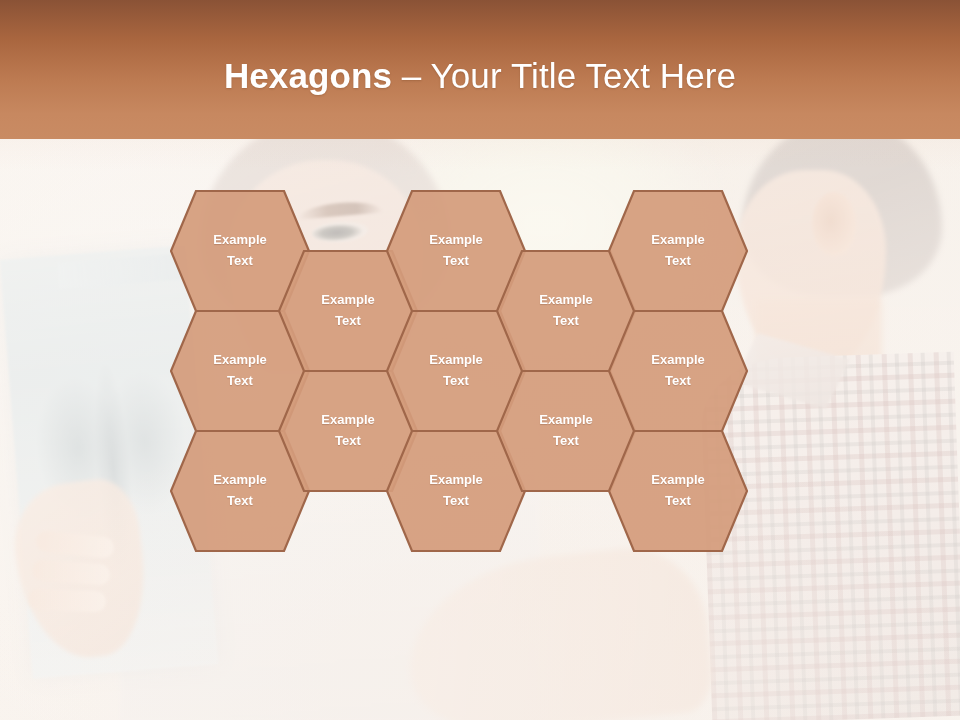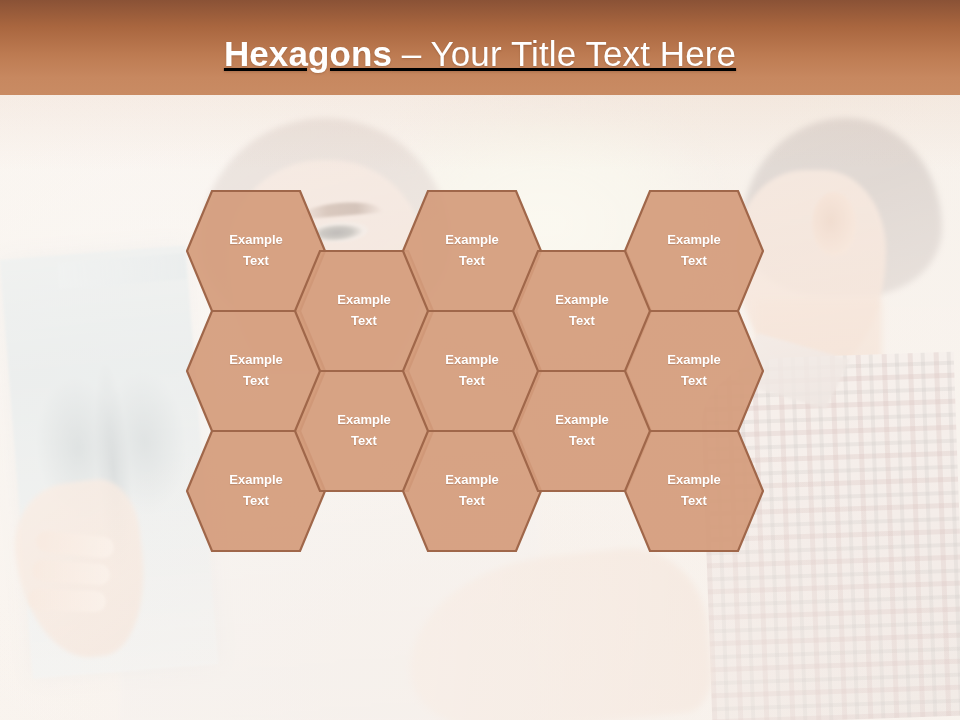--- a/index.html
+++ b/index.html
@@ -245,46 +245,44 @@
         rgba(255,255,255,0) 170px),
       radial-gradient(ellipse 700px 420px at 50% 95%, rgba(246,238,232,.55) 0%, rgba(246,238,232,0) 72%);
     pointer-events: none;
   }
 
   
   .title-band {
     position: absolute;
     left: 0; top: 0;
     width: 960px;
-    height: 95px;
+    height: 139px;
     background: linear-gradient(180deg, #8a5236 0%, #a9663f 28%, #bd7b52 58%, #c78860 82%, #c98b63 100%);
     display: flex;
     align-items: center;
     justify-content: center;
     z-index: 5;
-    text-decoration: underline;
   }
   .title-text {
     color: #ffffff;
     font-size: 35px;
     line-height: 1.1;
     letter-spacing: .1px;
     white-space: nowrap;
     text-shadow: 0 1px 2px rgba(80,40,20,.22);
     margin-top: 14px;
   }
   .title-strong { font-weight: bold; }
   .title-rest   { font-weight: normal; }
 
   
   .hex-layer {
     position: absolute;
     inset: 0;
     z-index: 4;
-    margin-left: 16px;
   }
   .hex {
     position: absolute;
     width: 140px;
     height: 122px;
     display: flex;
     align-items: center;
     justify-content: center;
   }
   .hex svg { position: absolute; inset: 0; width: 140px; height: 122px; }

